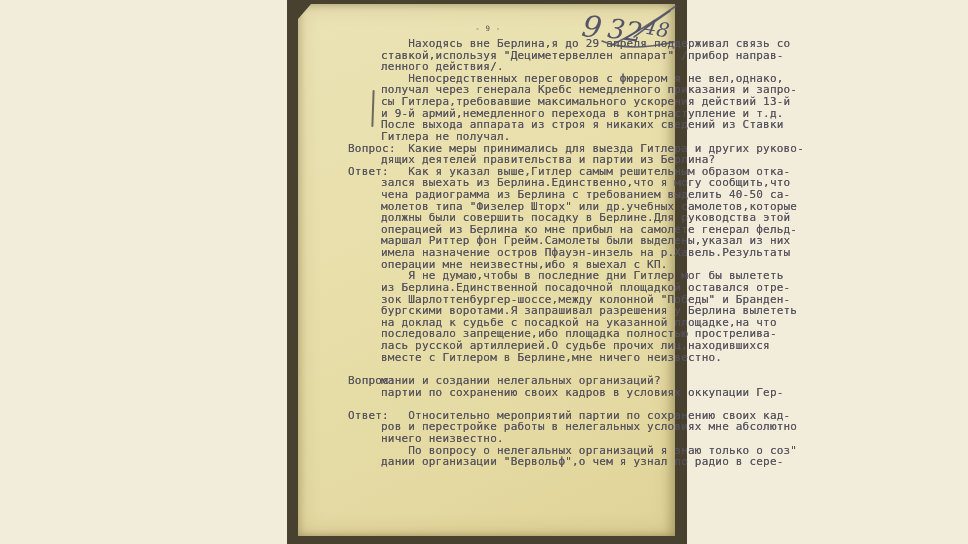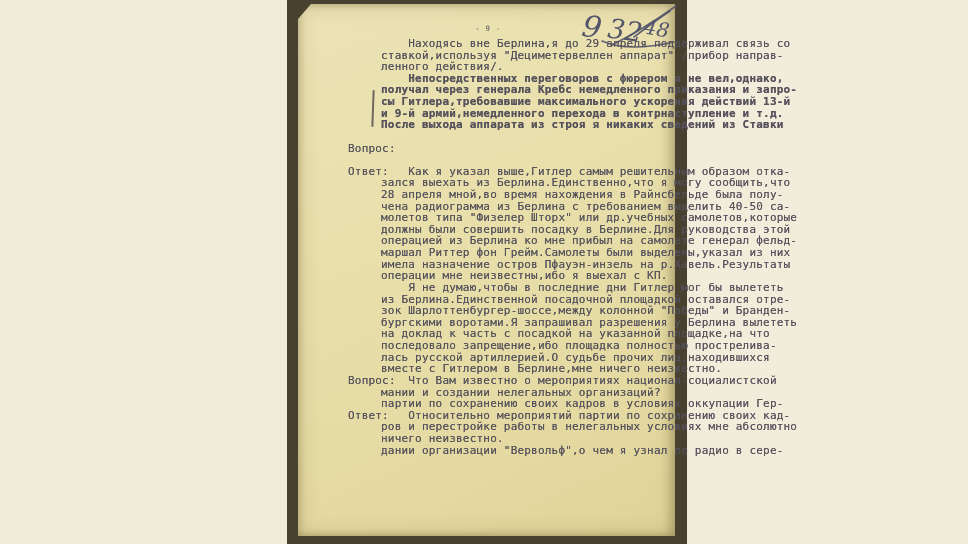--- a/index.html
+++ b/index.html
@@ -84,68 +84,72 @@
 
     <div class="text-layer" id="text-layer">
         <div class="qa-block" style="top: 34px;">
           <span class="qa-label"></span>
           <div class="qa-lines">
             <div class="text-line">    Находясь вне Берлина,я до 29 апреля поддерживал связь со</div>
             <div class="text-line">ставкой,используя "Дециметервеллен аппарат" /прибор направ-</div>
             <div class="text-line">ленного действия/.</div>
           </div>
         </div>
-        <div class="qa-block" style="top: 68.86px; font-weight: bold;">
+        <div class="qa-block" style="top: 68.86px;">
           <span class="qa-label"></span>
           <div class="qa-lines">
             <div class="text-line">    Непосредственных переговоров с фюрером я не вел,однако,</div>
             <div class="text-line">получал через генерала Кребс немедленного приказания и запро-</div>
             <div class="text-line">сы Гитлера,требовавшие максимального ускорения действий 13-й</div>
             <div class="text-line">и 9-й армий,немедленного перехода в контрнаступление и т.д.</div>
             <div class="text-line">После выхода аппарата из строя я никаких сведений из Ставки</div>
+            <div class="text-line">Гитлера не получал.</div>
           </div>
         </div>
         <div class="qa-block" style="top: 138.58px;">
           <span class="qa-label">Вопрос:</span>
+          <div class="qa-lines">
+            <div class="text-line">    Какие меры принимались для выезда Гитлера и других руково-</div>
+            <div class="text-line">дящих деятелей правительства и партии из Берлина?</div>
+          </div>
         </div>
         <div class="qa-block" style="top: 161.82px;">
           <span class="qa-label">Ответ:</span>
           <div class="qa-lines">
             <div class="text-line">    Как я указал выше,Гитлер самым решительным образом отка-</div>
             <div class="text-line">зался выехать из Берлина.Единственно,что я могу сообщить,что</div>
-            <div class="text-line">28 апреля мной,во время нахождения в Райнсбельде была полу-</div>
             <div class="text-line">чена радиограмма из Берлина с требованием выделить 40-50 са-</div>
             <div class="text-line">молетов типа "Физелер Шторх" или др.учебных самолетов,которые</div>
             <div class="text-line">должны были совершить посадку в Берлине.Для руководства этой</div>
             <div class="text-line">операцией из Берлина ко мне прибыл на самолете генерал фельд-</div>
             <div class="text-line">маршал Риттер фон Грейм.Самолеты были выделены,указал из них</div>
             <div class="text-line">имела назначение остров Пфауэн-инзель на р.Хавель.Результаты</div>
             <div class="text-line">операции мне неизвестны,ибо я выехал с КП.</div>
             <div class="text-line">    Я не думаю,чтобы в последние дни Гитлер мог бы вылететь</div>
             <div class="text-line">из Берлина.Единственной посадочной площадкой оставался отре-</div>
             <div class="text-line">зок Шарлоттенбургер-шоссе,между колонной "Победы" и Бранден-</div>
             <div class="text-line">бургскими воротами.Я запрашивал разрешения у Берлина вылететь</div>
-            <div class="text-line">на доклад к часть с посадкой на указанной площадке,на что</div>
+            <div class="text-line">на доклад к судьбе с посадкой на указанной площадке,на что</div>
             <div class="text-line">последовало запрещение,ибо площадка полностью прострелива-</div>
             <div class="text-line">лась русской артиллерией.О судьбе прочих лиц,находившихся</div>
             <div class="text-line">вместе с Гитлером в Берлине,мне ничего неизвестно.</div>
           </div>
         </div>
         <div class="qa-block" style="top: 370.98px;">
           <span class="qa-label">Вопрос:</span>
           <div class="qa-lines">
-            <div class="text-line">    Что Вам известно о мероприятиях национал-социалистской</div>
             <div class="text-line">мании и создании нелегальных организаций?</div>
             <div class="text-line">партии по сохранению своих кадров в условиях оккупации Гер-</div>
           </div>
         </div>
         <div class="qa-block" style="top: 405.84px;">
           <span class="qa-label">Ответ:</span>
           <div class="qa-lines">
             <div class="text-line">    Относительно мероприятий партии по сохранению своих кад-</div>
             <div class="text-line">ров и перестройке работы в нелегальных условиях мне абсолютно</div>
             <div class="text-line">ничего неизвестно.</div>
+            <div class="text-line">    По вопросу о нелегальных организаций я знаю только о соз"</div>
             <div class="text-line">дании организации "Вервольф",о чем я узнал по радио в сере-</div>
           </div>
         </div>
       </div>
   </div>
 </div>
 
 </body></html>

